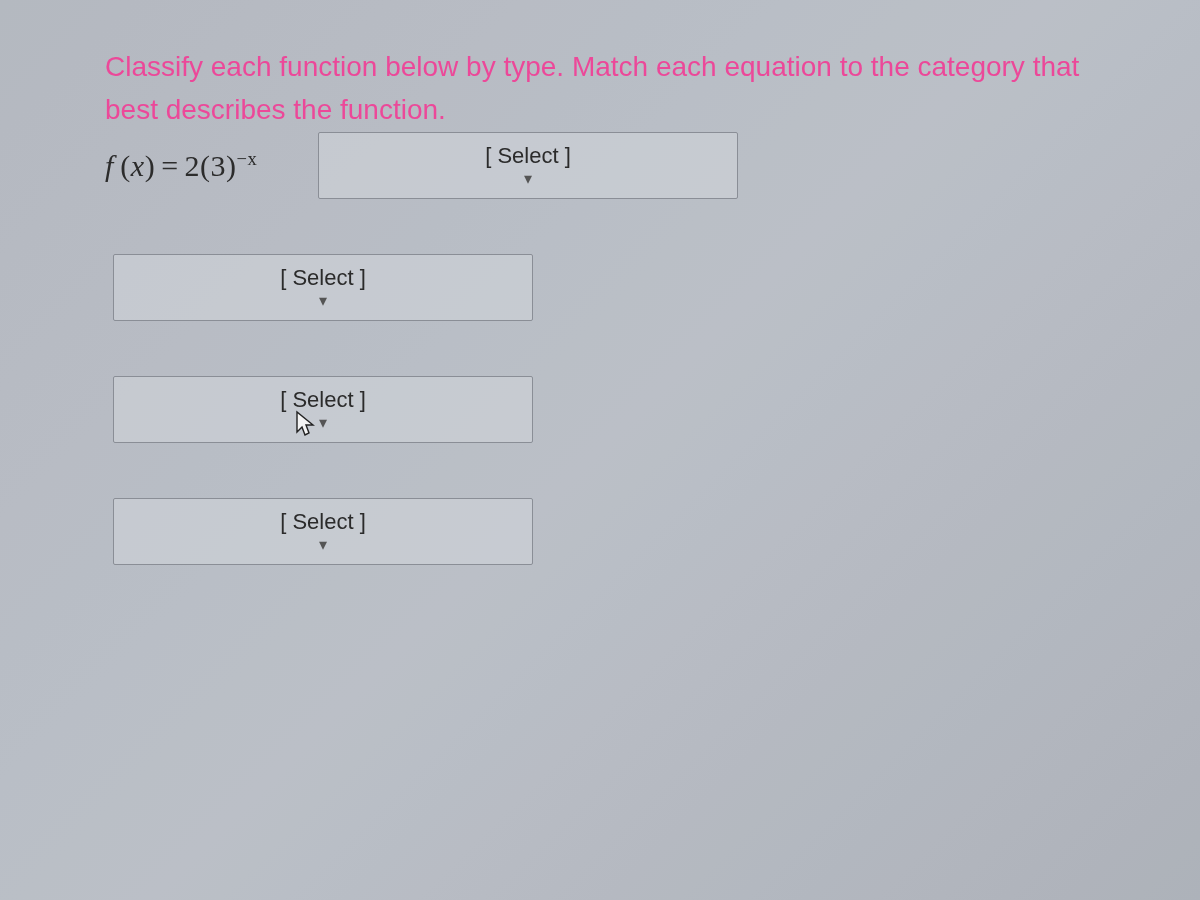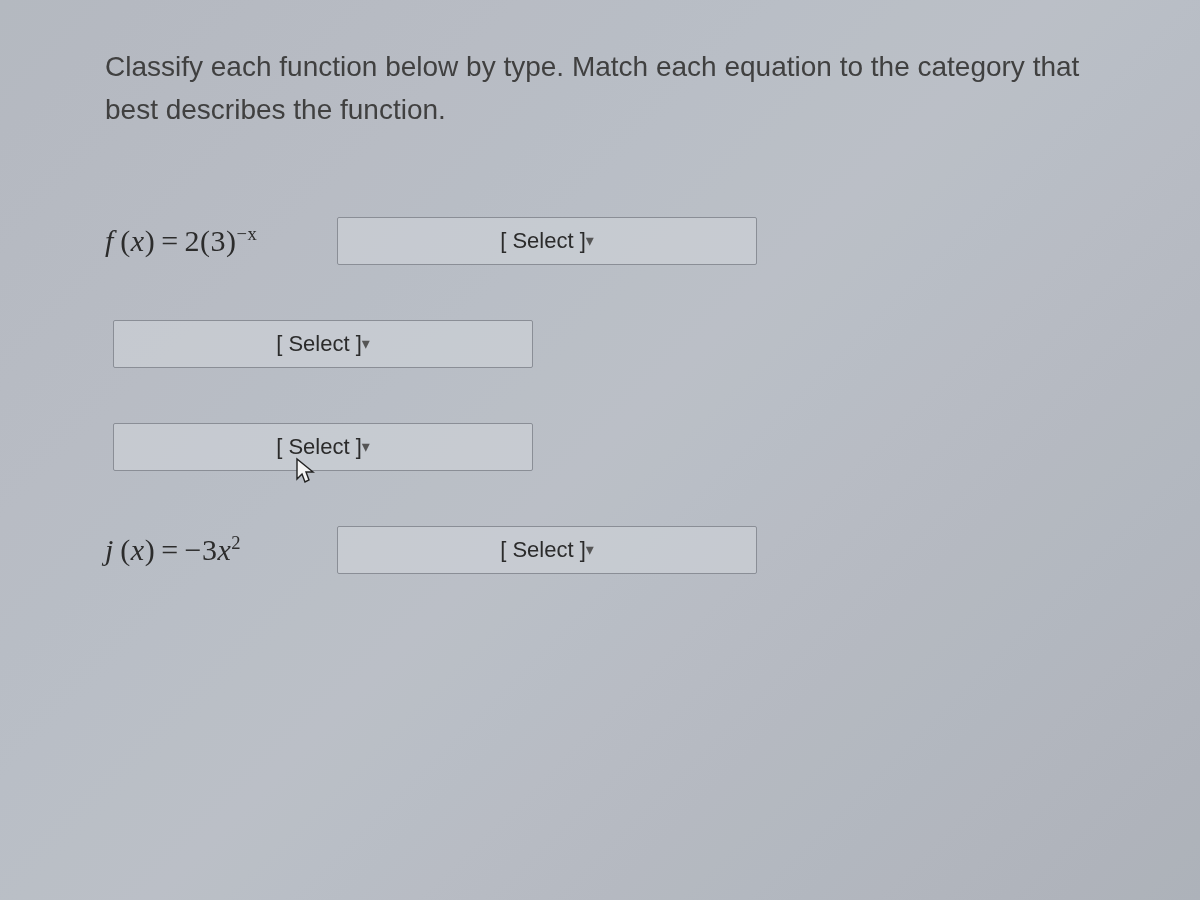--- a/index.html
+++ b/index.html
@@ -25,32 +25,30 @@
       bottom: 0;
       background: rgba(160, 165, 175, 0.15);
       pointer-events: none;
     }
     .content-area {
       position: relative;
       z-index: 1;
       padding: 10px 55px 0 55px;
     }
     .instructions {
-      color: #404040;
+      color: #ec4899;
       font-size: 28px;
       line-height: 1.55;
-      margin-bottom: 85px;
       font-weight: 400;
     }
     .row {
       display: flex;
       align-items: center;
       margin-bottom: 55px;
       position: relative;
-      gap: 19px;
     }
     .equation {
       font-family: Georgia, "Times New Roman", serif;
       font-size: 30px;
       color: #2c2c2c;
       font-style: italic;
       white-space: nowrap;
       min-width: 205px;
       letter-spacing: 0.5px;
     }
@@ -72,28 +70,29 @@
     .equation .num {
       font-style: normal;
     }
     .select-box {
       border: 1px solid #8a8e96;
       background: rgba(210, 213, 218, 0.55);
       padding: 10px 24px;
       width: 420px;
       display: flex;
       align-items: center;
-      justify-content: center;
+      justify-content: flex-start;
       font-size: 22px;
       color: #333;
       cursor: pointer;
       font-family: "Helvetica Neue", Arial, sans-serif;
       font-style: normal;
       border-radius: 2px;
       margin-left: 8px;
+      flex-direction: column;
     }
     .select-text {
       color: #2b2b2b;
     }
     .chevron {
       color: #555;
       font-size: 16px;
     }
     .cursor-icon {
       position: absolute;
@@ -135,22 +134,19 @@
         <path d="M2 2 L2 22 L7 17 L10 25 L14 23 L11 15 L18 15 Z" fill="#f4f4f4" stroke="#222" stroke-width="1.4"></path>
       </svg>
     </span>
     <div class="select-box">
       <span class="select-text">[ Select ]</span>
       <span class="chevron">▾</span>
     </div>
   </div>
 
   <div class="row">
-    <span class="equation">
-      <span class="fn">j</span> <span class="paren">(</span><span class="fn">x</span><span class="paren">)</span><span class="op">=</span><span class="num">−3</span><span class="fn">x</span><sup>2</sup>
-    </span>
     <div class="select-box">
       <span class="select-text">[ Select ]</span>
       <span class="chevron">▾</span>
     </div>
   </div>
 
 </div>
 
 </body></html>

